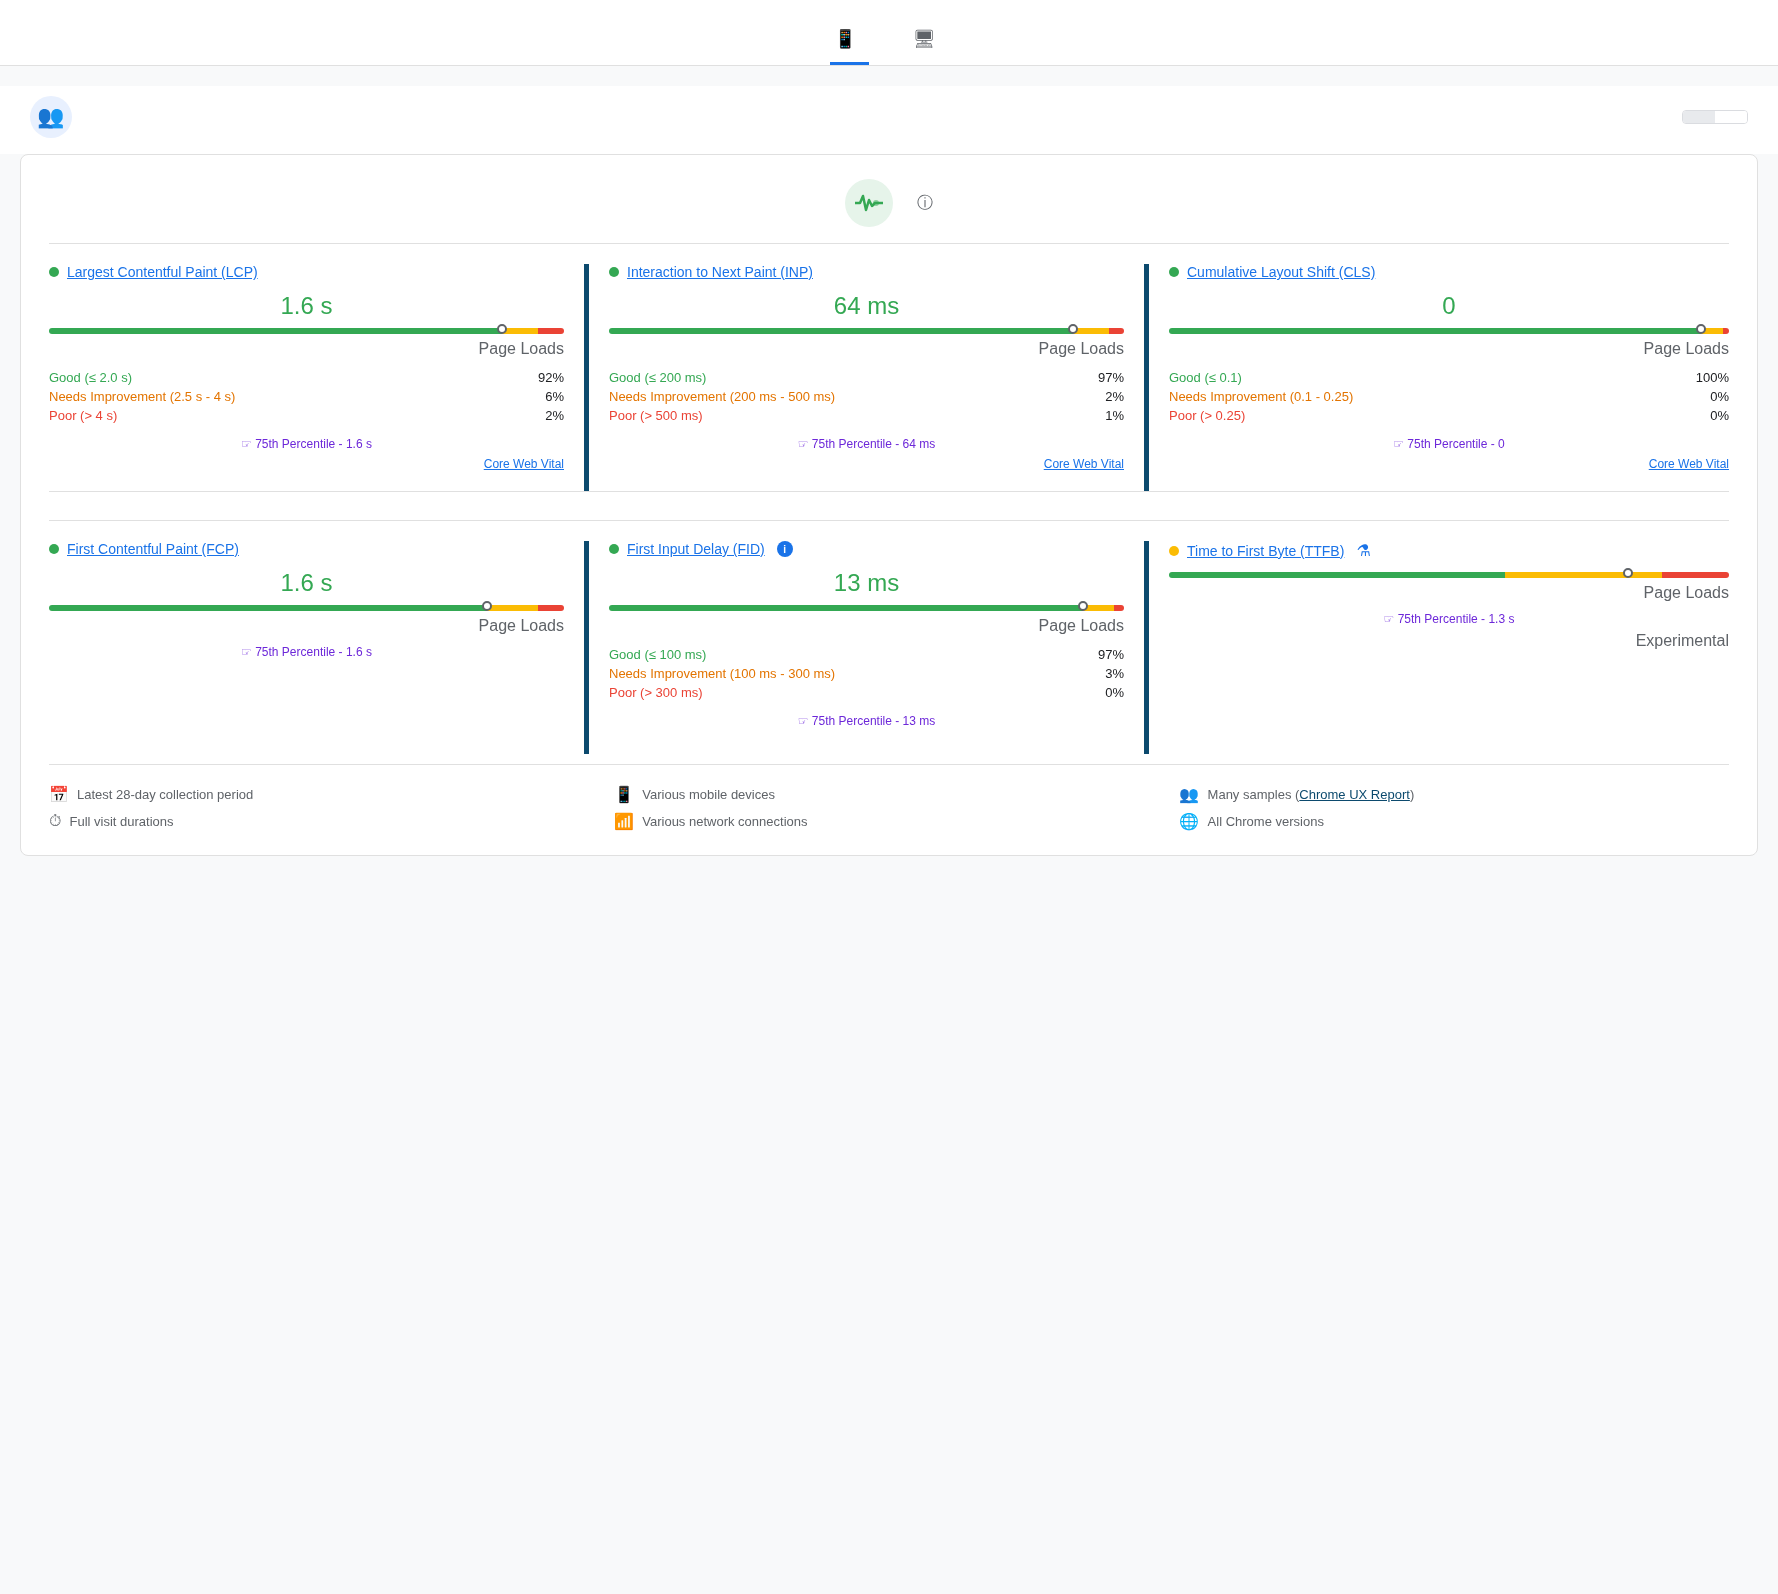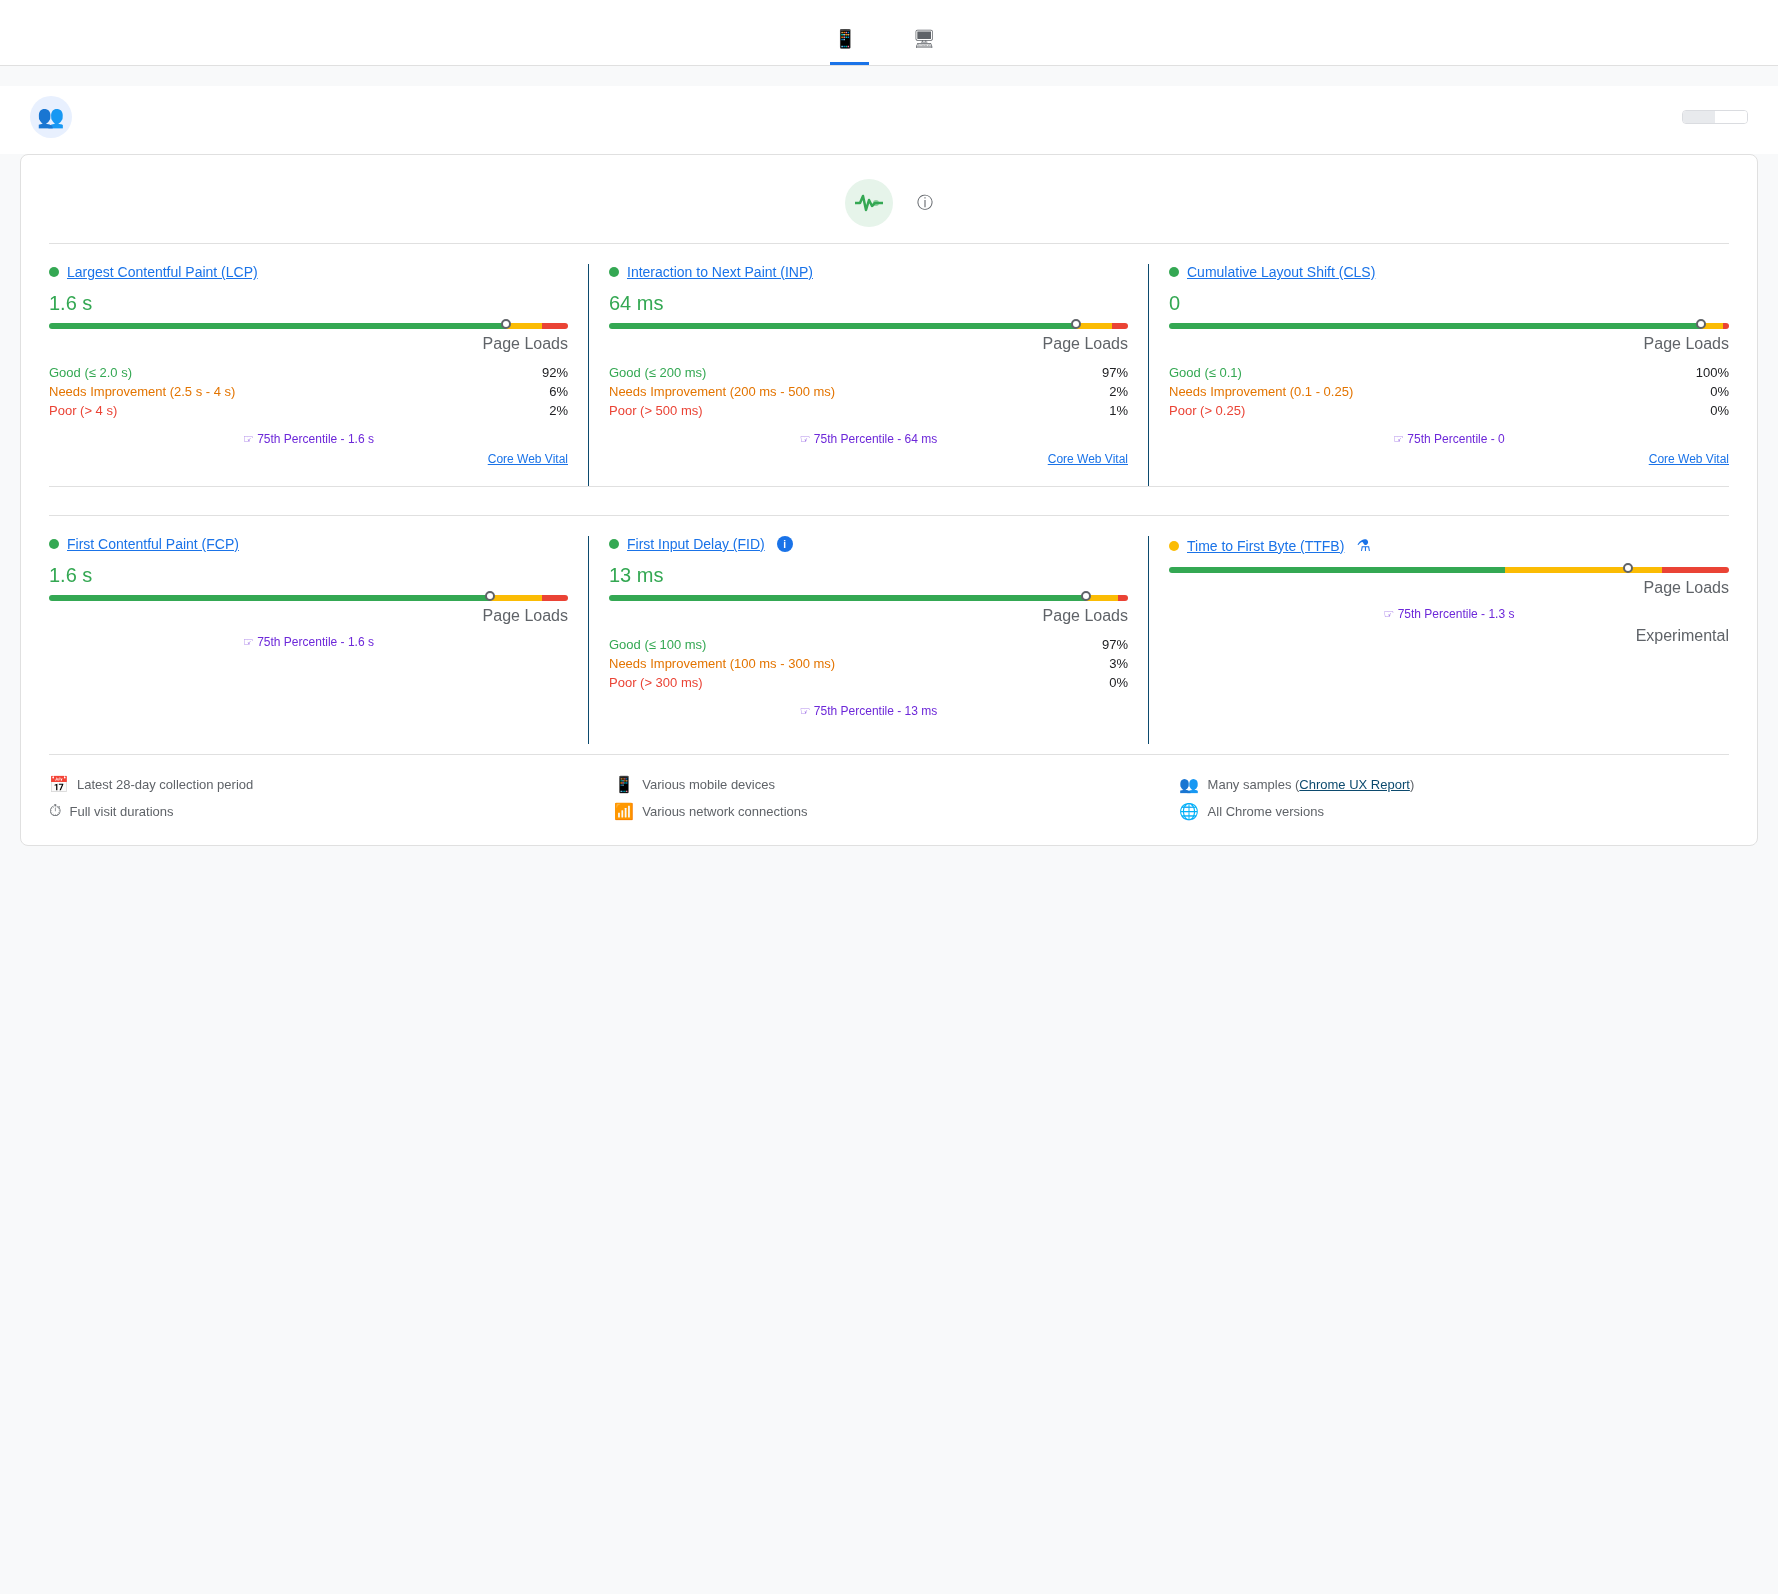--- a/index.html
+++ b/index.html
@@ -137,21 +137,21 @@
     
     .metrics-grid {
       display: grid;
       grid-template-columns: 1fr 1fr 1fr;
       gap: 0;
       border-top: 1px solid #e0e0e0;
       padding-top: 20px;
     }
     .metric-col {
       padding: 0 20px 20px 0;
-      border-right: 1px solid #0c4a6e;
+      border-right: 5px solid #0c4a6e;
       margin-right: 20px;
     }
     .metric-col:last-child {
       border-right: none;
       margin-right: 0;
       padding-right: 0;
     }
     .metric-title {
       display: flex;
       align-items: center;
@@ -167,23 +167,24 @@
     .dot-green { background: #34a853; }
     .dot-orange { background: #fbbc04; }
     .metric-name {
       font-size: 14px;
       font-weight: 500;
       color: #1a73e8;
       text-decoration: underline;
       cursor: pointer;
     }
     .metric-value {
-      font-size: 20px;
+      font-size: 24px;
       font-weight: 400;
       color: #34a853;
+      text-align: center;
       margin-bottom: 8px;
     }
     .metric-value.orange { color: #e37400; }
 
     
     .progress-bar-container {
       position: relative;
       margin-bottom: 6px;
     }
     .progress-bar {

